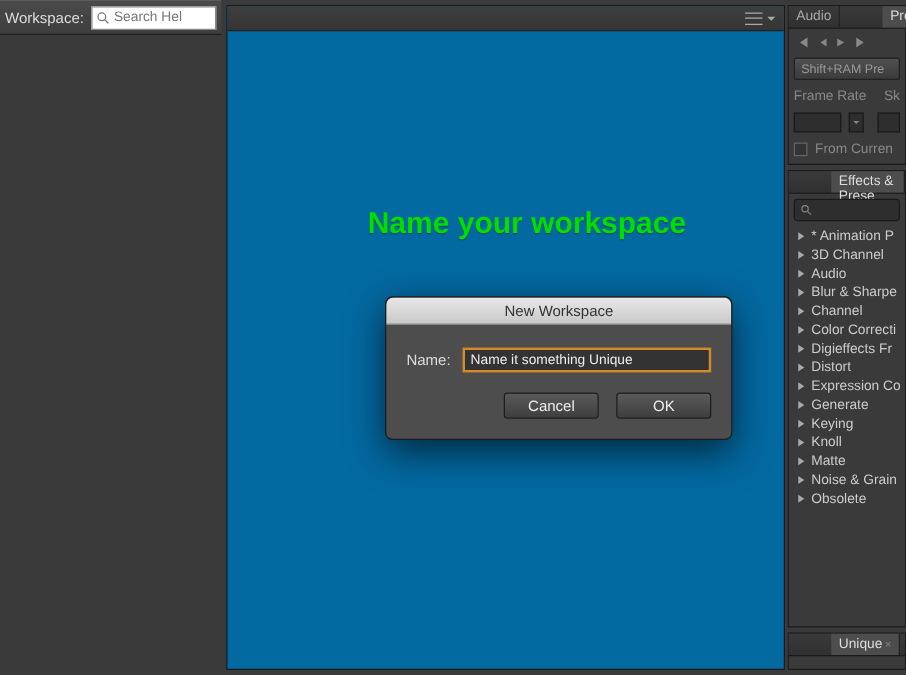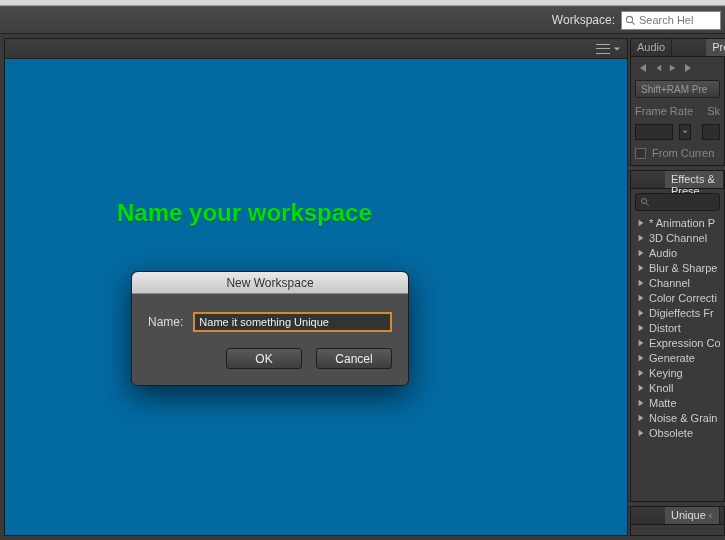--- a/index.html
+++ b/index.html
@@ -1,17 +1,17 @@
 <!DOCTYPE html>
 <html><head>
 <meta charset="utf-8">
 <style>
   * { box-sizing: border-box; margin: 0; padding: 0; font-family: "Lucida Grande", Arial, sans-serif; }
   html, body { width: 725px; height: 540px; overflow: hidden; background: #3a3a3a; color: #c8c8c8; font-size: 11px; }
-  .app { width: 725px; height: 540px; display: flex; flex-direction: column; justify-content: center; }
+  .app { width: 725px; height: 540px; display: flex; flex-direction: row; justify-content: center; }
   .menubar-strip { height: 6px; background: #d9d9d9; border-bottom: 1px solid #999; }
   .toolbar {
     height: 28px; background: linear-gradient(#4a4a4a,#3e3e3e);
     border-top: 1px solid #5a5a5a; border-bottom: 1px solid #222;
     display: flex; align-items: center; justify-content: flex-end; padding: 0 4px; gap: 6px;
   }
   .toolbar .label { color: #ddd; font-size: 12px; }
   .ws-dropdown {
     width: 118px; height: 19px; background: #2e2e2e; border: 1px solid #1a1a1a;
     display: flex; align-items: center; justify-content: space-between; padding: 0 4px; color: #ddd;
@@ -123,22 +123,22 @@
 
       <div class="overlay-text">Name your workspace</div>
 
       <div class="dialog">
         <div class="dialog-title">New Workspace</div>
         <div class="dialog-body">
           <span class="lbl">Name:</span>
           <input class="name-input" type="text" value="Name it something Unique" style="">
         </div>
         <div class="dialog-buttons">
+          <div class="dlg-btn">Cancel</div>
           <div class="dlg-btn">OK</div>
-          <div class="dlg-btn">Cancel</div>
         </div>
       </div>
     </div>
 
     <div class="right-col">
 
       <div class="panel">
         <div class="panel-tabs">
           <div class="tab">Audio</div>
           <div class="tab active">Prev</div>

